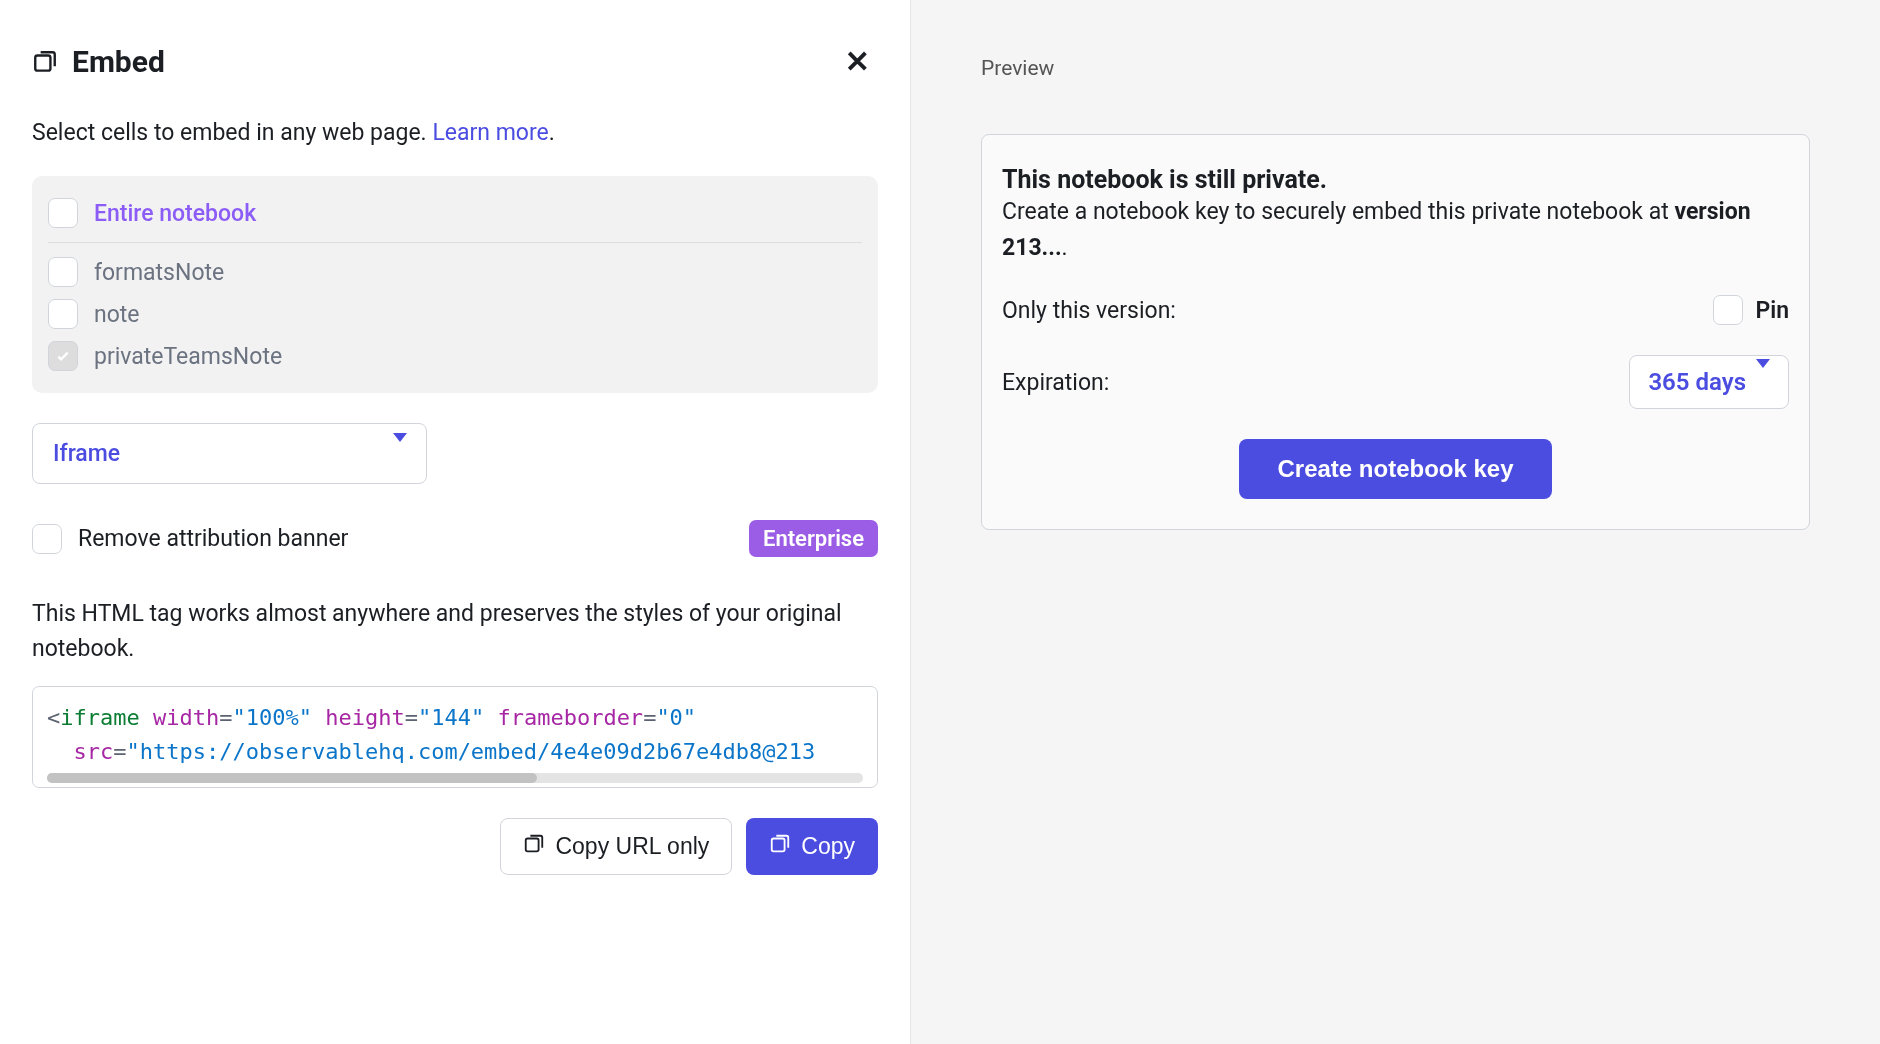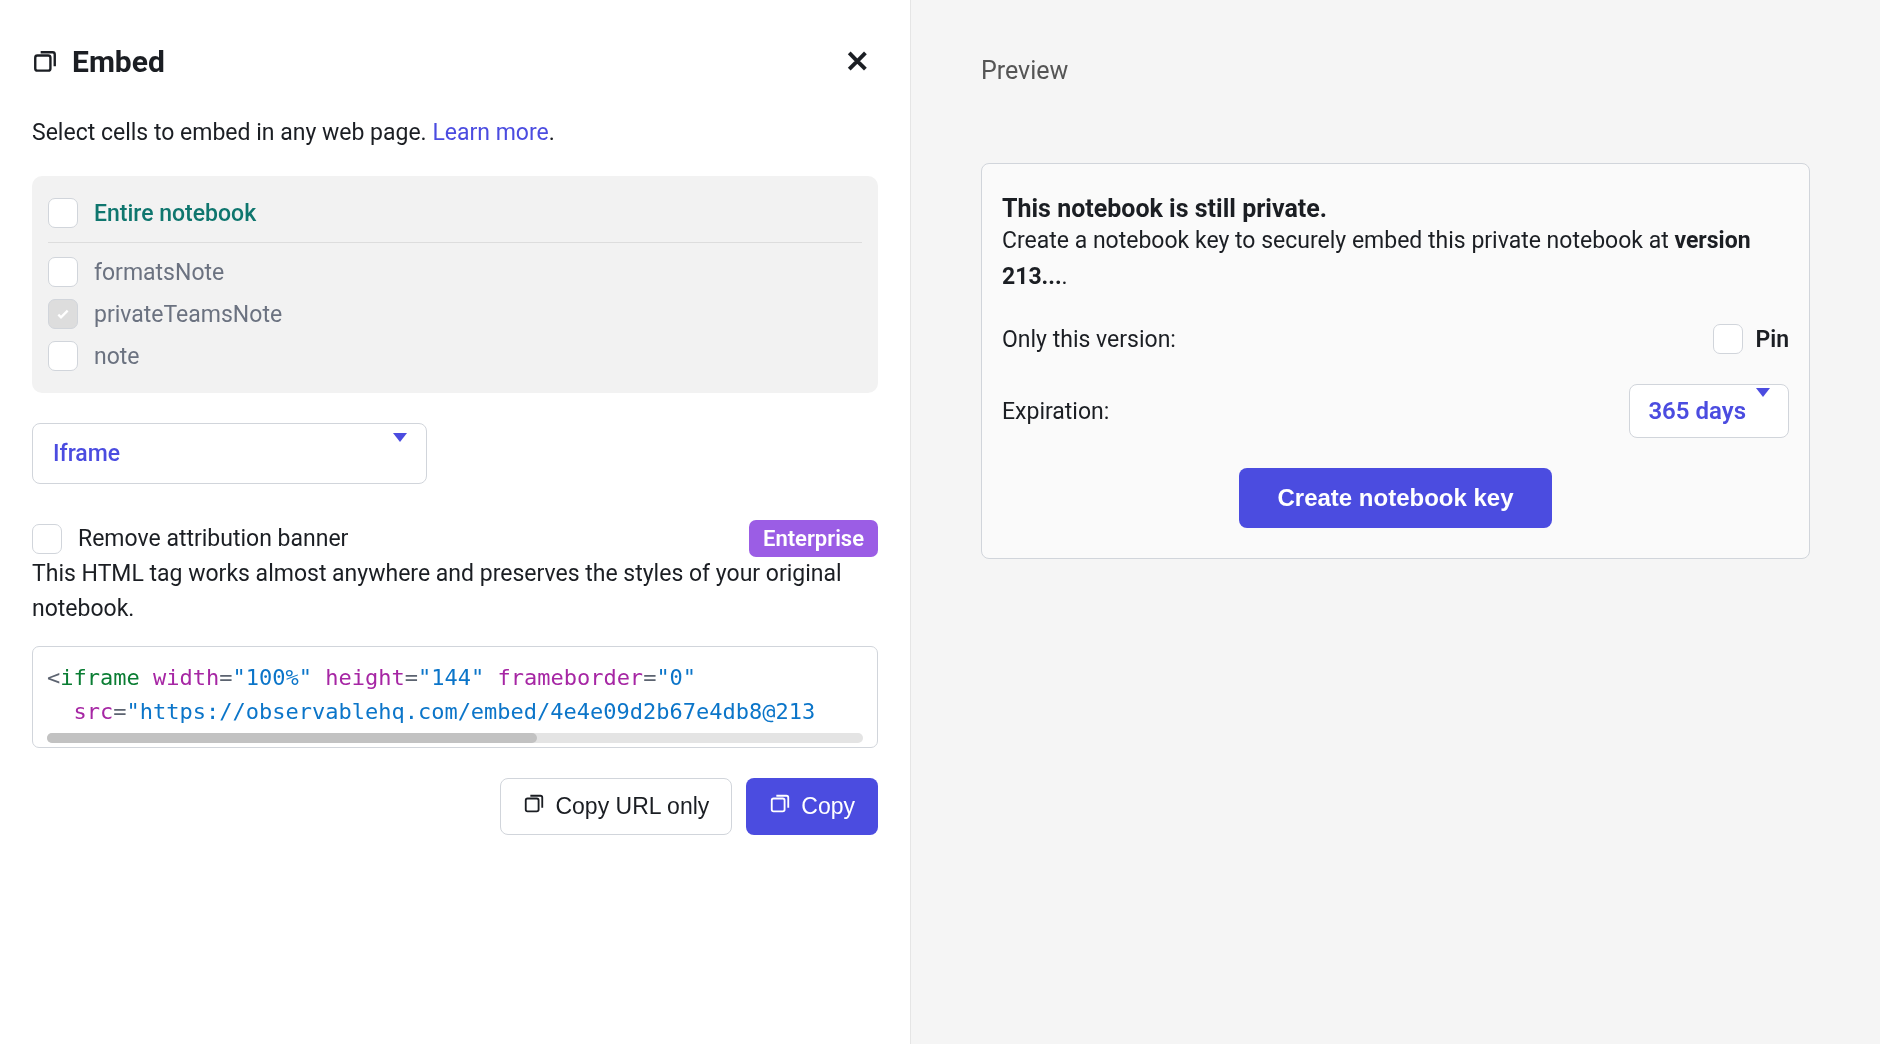--- a/index.html
+++ b/index.html
@@ -74,21 +74,21 @@
     }
     .cell-row {
       display: flex;
       align-items: center;
       gap: 16px;
       padding: 6px 0;
       font-size: 23px;
       color: #6b7280;
     }
     .cell-row.entire {
-      color: #0f766e;
+      color: #8b5cf6;
       font-weight: 500;
       border-bottom: 1px solid #ddd;
       padding-bottom: 14px;
       margin-bottom: 8px;
       gap: 16px;
     }
     .checkbox {
       width: 30px;
       height: 30px;
       border-radius: 7px;
@@ -135,20 +135,21 @@
       right: 20px;
       top: 50%;
       transform: translateY(-50%);
       pointer-events: none;
       color: #4b4ce0;
     }
     .attrib-row {
       display: flex;
       align-items: center;
       justify-content: space-between;
+      margin-bottom: 40px;
     }
     .attrib-left {
       display: flex;
       align-items: center;
       gap: 16px;
     }
     .attrib-label {
       font-size: 23px;
       color: #1b1e23;
     }
@@ -218,23 +219,23 @@
     }
     .btn-primary {
       background: #4b4ce0;
       color: #fff;
     }
     .copy-icon {
       width: 22px;
       height: 22px;
     }
     .preview-title {
-      font-size: 25px;
+      font-size: 21px;
       color: #555;
-      margin-bottom: 78px;
+      margin-bottom: 54px;
     }
     .preview-card {
       background: #fafafa;
       border: 1.5px solid #d1d5db;
       border-radius: 8px;
       padding: 30px 20px 30px 20px;
     }
     .preview-heading {
       font-size: 25px;
       font-weight: 700;
@@ -318,30 +319,30 @@
     <div class="cells-box">
       <div class="cell-row entire">
         <span class="checkbox"></span>
         <span>Entire notebook</span>
       </div>
       <div class="cell-row">
         <span class="checkbox"></span>
         <span>formatsNote</span>
       </div>
       <div class="cell-row">
+        <span class="checkbox"></span>
+        <span>note</span>
+      </div>
+      <div class="cell-row">
         <span class="checkbox checked-disabled">
           <svg class="check-icon-sm" viewBox="0 0 24 24" fill="none" stroke="#fff" stroke-width="3.5">
             <path d="M5 13l4 4L19 7"></path>
           </svg>
         </span>
         <span>privateTeamsNote</span>
-      </div>
-      <div class="cell-row">
-        <span class="checkbox"></span>
-        <span>note</span>
       </div>
     </div>
 
     <div class="select-wrap">
       <div class="select">Iframe</div>
       <span class="select-caret"><span class="caret-down"></span></span>
     </div>
 
     <div class="attrib-row">
       <div class="attrib-left">

